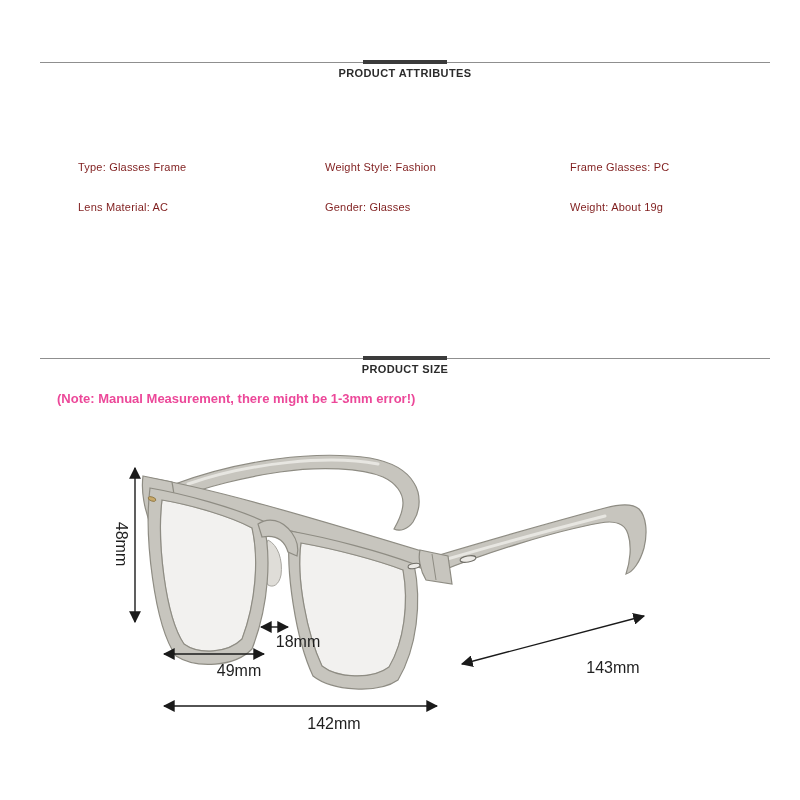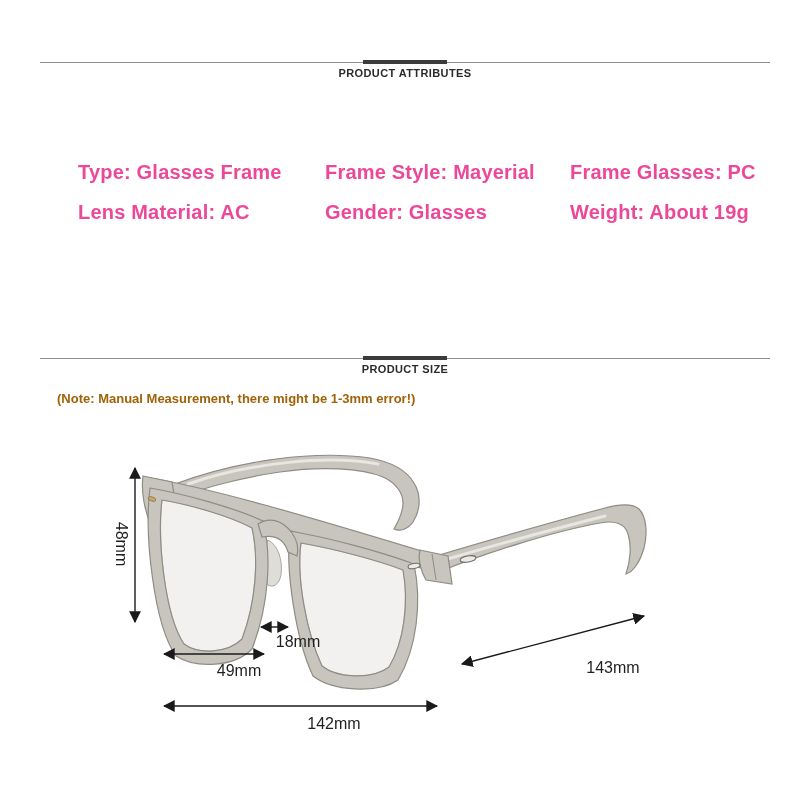--- a/index.html
+++ b/index.html
@@ -10,25 +10,25 @@
   
   .divider{position:absolute;left:40px;width:730px;}
   .divider .line{position:absolute;left:0;right:0;top:0;border-top:1px solid #8f8f8f;}
   .divider .accent{position:absolute;left:50%;top:-2px;transform:translateX(-50%);
     width:84px;height:4px;background:#3b3b3b;}
   .divider .label{position:absolute;left:0;right:0;top:5px;text-align:center;
     font-size:11px;font-weight:700;letter-spacing:.4px;color:#2b2b2b;}
   #divider-attributes{top:62px;}
   #divider-size{top:358px;}
   
-  .attr{position:absolute;font-size:20px;color:#ec4899;letter-spacing:.2px;white-space:nowrap;font-weight:bold;}
+  .attr{position:absolute;font-size:11px;color:#7f1d1d;letter-spacing:.2px;white-space:nowrap;}
   .r1{top:161px;} .r2{top:201px;}
   .c1{left:78px;} .c2{left:325px;} .c3{left:570px;}
   
-  .note{position:absolute;left:57px;top:391px;font-size:13px;font-weight:600;color:#a16207;}
+  .note{position:absolute;left:57px;top:391px;font-size:13px;font-weight:600;color:#ec4899;}
   
   .figure{position:absolute;left:0;top:430px;width:800px;height:350px;}
   svg .frame{fill:#c7c5be;stroke:#8e8c83;stroke-width:1.2;}
   svg .lens{fill:#f2f1ef;stroke:#b9b7b1;stroke-width:1;}
   svg .pad{fill:#dfddd8;stroke:#a9a7a1;stroke-width:1;}
   svg .hl{fill:none;stroke:#ecebe8;stroke-width:3;opacity:.85;stroke-linecap:round;}
   svg .metal{fill:#eceae6;stroke:#6f6d66;stroke-width:1;}
   svg .ann{stroke:#1a1a1a;stroke-width:1.4;fill:none;}
   svg text{font-family:"Liberation Sans", sans-serif;font-size:16px;fill:#1f1f1f;}
 </style>
@@ -37,21 +37,21 @@
 
 <div class="page">
 
   <div class="divider" id="divider-attributes">
     <div class="line"></div>
     <div class="accent"></div>
     <div class="label">PRODUCT ATTRIBUTES</div>
   </div>
 
   <div class="attr r1 c1">Type: Glasses Frame</div>
-  <div class="attr r1 c2">Frame Style: Mayerial</div>
+  <div class="attr r1 c2">Weight Style: Fashion</div>
   <div class="attr r1 c3">Frame Glasses: PC</div>
   <div class="attr r2 c1">Lens Material: AC</div>
   <div class="attr r2 c2">Gender: Glasses</div>
   <div class="attr r2 c3">Weight: About 19g</div>
 
   <div class="divider" id="divider-size">
     <div class="line"></div>
     <div class="accent"></div>
     <div class="label">PRODUCT SIZE</div>
   </div>

